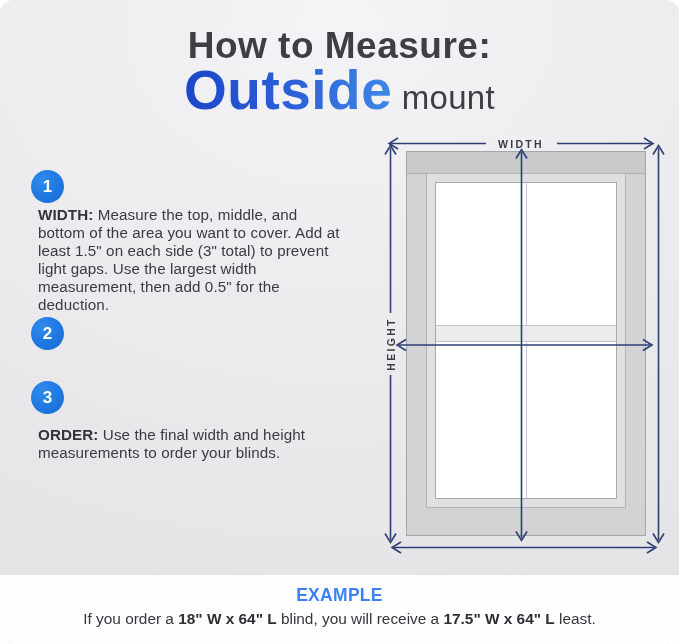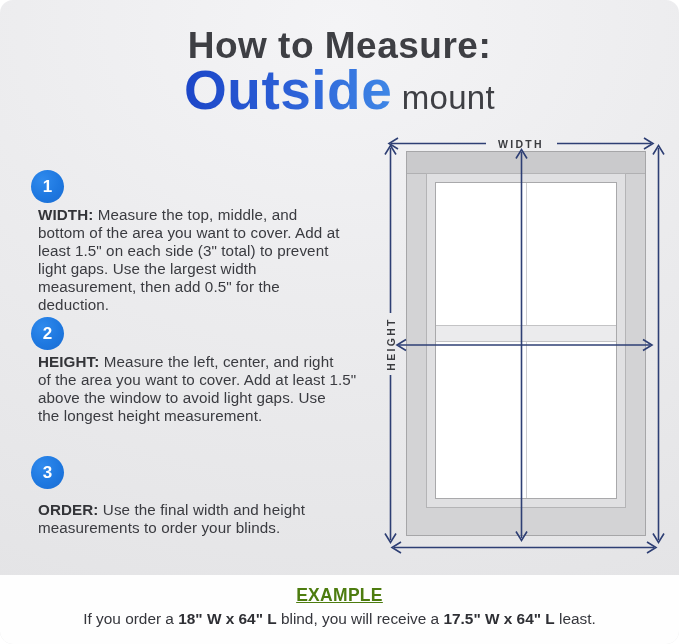--- a/index.html
+++ b/index.html
@@ -53,21 +53,21 @@
   .pane-row.top{height:142px;}
   .pane-row.bottom{flex:1;}
   .pane-row::after{content:"";position:absolute;top:0;bottom:0;left:50%;width:1px;background:#cdcdcf;}
   .win-rail{height:15px;background:#ebebed;border-top:1px solid #c3c3c5;border-bottom:1px solid #c3c3c5;}
   
   .measure-overlay{position:absolute;left:0;top:0;width:679px;height:644px;pointer-events:none;}
   .mline{stroke:#2e3f74;stroke-width:1.6;fill:none;}
   .mlabel{fill:#3b3c40;font-family:"Liberation Sans","DejaVu Sans",sans-serif;font-size:10.5px;font-weight:bold;letter-spacing:2.3px;}
   
   .footer{position:absolute;left:0;right:0;bottom:0;height:59px;background:#fefefe;text-align:center;padding-top:10px;box-sizing:content-box;}
-  .example-heading{font-size:17.5px;font-weight:bold;color:#4d7c0f;letter-spacing:0.3px;text-decoration:underline;}
+  .example-heading{font-size:17.5px;font-weight:bold;color:#3b82f6;letter-spacing:0.3px;}
   .example-text{margin-top:4px;font-size:15.4px;color:#35363c;}
   .example-text b{color:#2e2f34;}
 </style>
 </head>
 <body>
 
 <div class="page">
 
   <div class="title-block">
     <div class="title-line1">How to Measure:</div>
@@ -77,24 +77,20 @@
   <div class="steps">
     <div class="step-circle">1</div>
     <p class="step-text"><b>WIDTH:</b> <span>Measure the top, middle, and
 bottom of the area you want to cover. Add at
 least 1.5" on each side (3" total) to prevent
 light gaps. Use the largest width
 measurement, then add 0.5" for the
 deduction.</span></p>
 
     <div class="step-circle mt3">2</div>
-    <p class="step-text"><b>HEIGHT:</b> <span>Measure the left, center, and right
-of the area you want to cover. Add at least 1.5"
-above the window to avoid light gaps. Use
-the longest height measurement.</span></p>
 
     <div class="step-circle mt31">3</div>
     <p class="step-text mt4"><b>ORDER:</b> <span>Use the final width and height
 measurements to order your blinds.</span></p>
   </div>
 
   <div class="window">
     <div class="win-top-band"></div>
     <div class="win-inner">
       <div class="win-sash">

